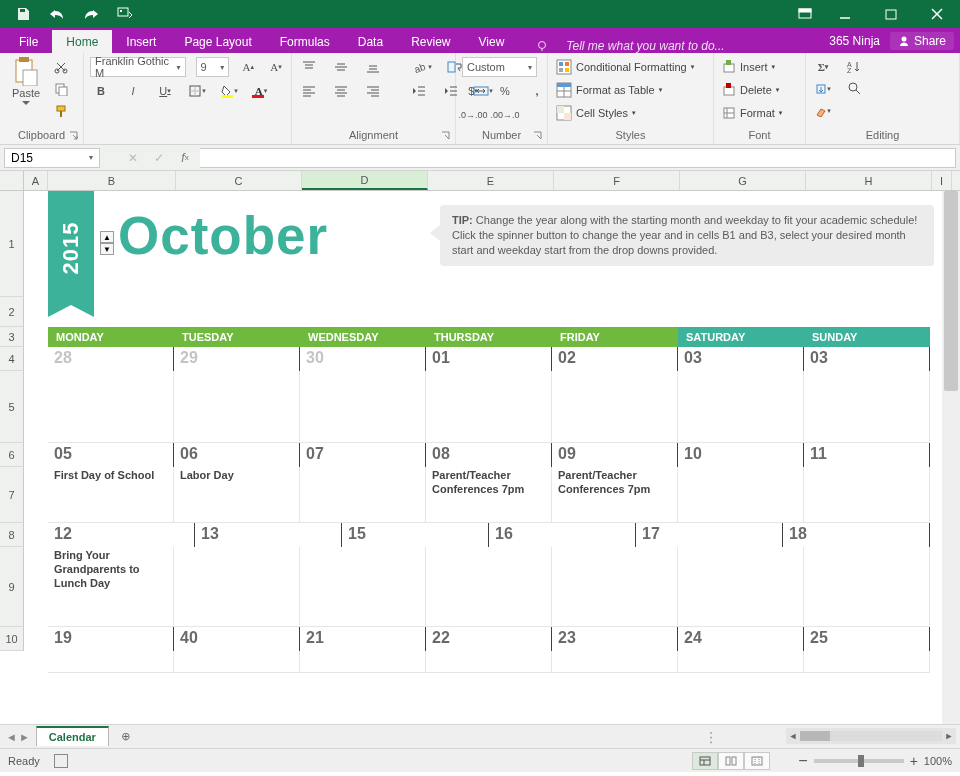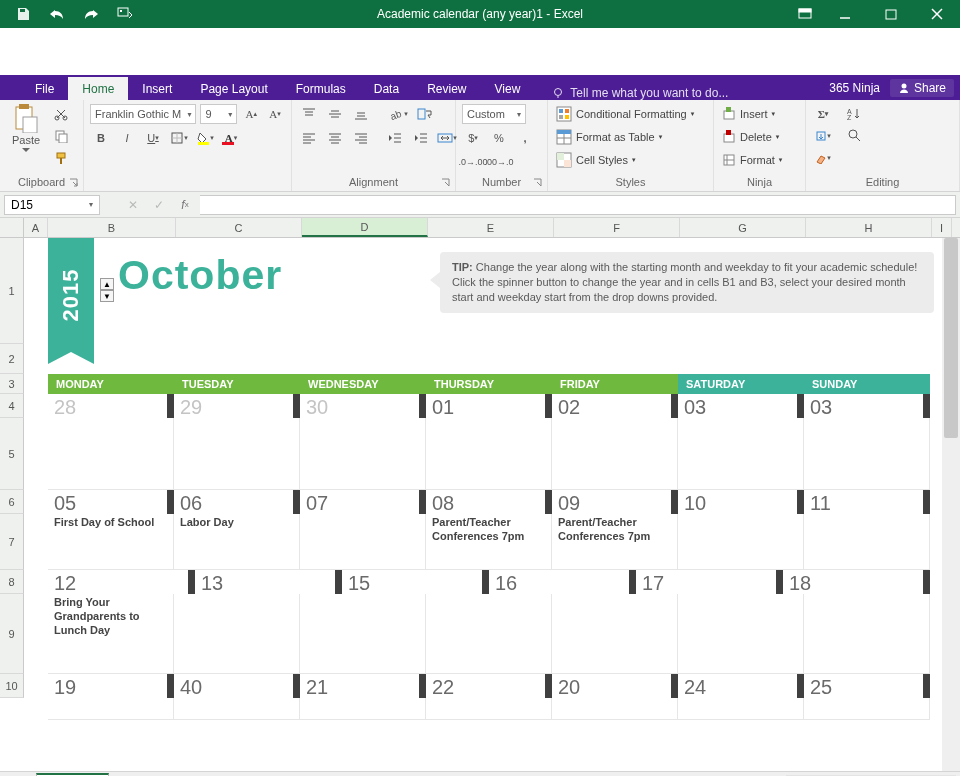--- a/index.html
+++ b/index.html
@@ -15,44 +15,44 @@
   .qat .qat-btn svg { fill: #fff; }
   .title-center { position: absolute; left: 0; right: 0; text-align: center; pointer-events: none; }
   .title-center b { font-weight: normal; }
   .win-controls { position: absolute; right: 0; top: 0; display: flex; }
   .win-btn { width: 46px; height: 28px; display: flex; align-items: center; justify-content: center; }
   .win-btn.small { width: 34px; }
   .win-btn svg { stroke: #fff; fill: none; }
 
   
   .tabs {
-    height: 25px; background: #4c1d95; display: flex; align-items: flex-end; color: #fff;
-    font-size: 12px; padding-left: 21px; position: relative; margin-top: 47px;
+    height: 25px; background: #a21caf; display: flex; align-items: flex-end; color: #fff;
+    font-size: 12px; padding-left: 5px; position: relative;
   }
   .tab { padding: 5px 14px 4px; cursor: pointer; }
   .tab.file { background: transparent; }
   .tab.active { background: #f3f3f3; color: #217346; }
-  .tell-me { display: flex; align-items: center; gap: 6px; opacity: .85; margin-left: 18px; }
+  .tell-me { display: flex; align-items: center; gap: 18px; opacity: .85; margin-left: 18px; font-style: italic; }
   .tabs .right { position: absolute; right: 6px; top: 0; height: 25px; display: flex; align-items: center; gap: 10px; font-size: 12px; }
   .share-btn { display: flex; align-items: center; gap: 4px; background: rgba(255,255,255,.1); padding: 2px 8px; border-radius: 2px; }
 
   
   .ribbon {
     height: 92px; background: #f3f3f3; border-bottom: 1px solid #d4d4d4;
     display: flex; font-size: 11px; color: #555;
   }
   .group { border-right: 1px solid #e1e1e1; display: flex; flex-direction: column; justify-content: space-between; padding: 4px 6px 1px; }
   .group .body { display: flex; align-items: flex-start; gap: 4px; flex: 1; }
   .group .label { text-align: center; font-size: 11px; color: #666; padding: 2px 0; position: relative; }
   .group .label .launcher { position: absolute; right: -2px; bottom: 2px; width: 10px; height: 10px; }
   .big-btn { width: 40px; display: flex; flex-direction: column; align-items: center; gap: 2px; font-size: 11px; }
   .big-btn .ico { width: 28px; height: 28px; display:flex; align-items:center; justify-content:center; }
   .stack { display: flex; flex-direction: column; gap: 2px; }
   .mini { width: 22px; height: 20px; border: 1px solid transparent; display:flex; align-items:center; justify-content:center; }
-  .row { display:flex; gap:4px; align-items:center; }
+  .row { display:flex; gap:10px; align-items:center; }
   .combo { height: 20px; border: 1px solid #c9c9c9; background:#fff; display:flex; align-items:center; padding:0 4px; font-size:11px; }
   .combo .arr { margin-left:auto; font-size:8px; color:#666; }
   .txtlink { display:flex; align-items:center; gap:4px; font-size:11px; color:#444; height:20px; padding:0 2px; white-space:nowrap;}
   svg { display:block; }
 
   
   .formula-area { height: 26px; background:#eef1ee; border-bottom:1px solid #d4d4d4; display:flex; align-items:center; font-size:12px; padding:2px 4px; gap:4px;}
   .namebox { width: 96px; height:20px; border:1px solid #cacaca; background:#fff; display:flex; align-items:center; padding:0 6px; }
   .namebox .arr { margin-left:auto; font-size:8px; color:#666; }
   .fx-btn { width:22px; height:20px; display:flex; align-items:center; justify-content:center; color:#777; }
@@ -73,42 +73,42 @@
   
   .banner-ribbon {
     position:absolute; left:24px; top:0; width:46px; height:114px; background:#3cb29a; color:#fff;
     display:flex; align-items:center; justify-content:center;
   }
   .banner-ribbon::after{
     content:""; position:absolute; left:0; bottom:-12px; width:0; height:0;
     border-left:23px solid #3cb29a; border-right:23px solid #3cb29a; border-bottom:12px solid transparent;
   }
   .banner-ribbon span { transform: rotate(-90deg); font-weight:700; font-size:22px; letter-spacing:1px; }
-  .month-title { position:absolute; left:94px; top:14px; font-size:41px; font-weight:700; color:#3cb29a; letter-spacing:1px; }
+  .month-title { position:absolute; left:94px; top:14px; font-size:53px; font-weight:700; color:#3cb29a; letter-spacing:1px; }
   .spinner { position:absolute; left:76px; top:40px; width:14px; }
   .spinner .sp { width:14px; height:12px; border:1px solid #9c9c9c; background:#f6f6f6; display:flex; align-items:center; justify-content:center; font-size:8px; }
 
   .tip-box {
     position:absolute; left:416px; top:14px; right:8px; background:#ececec; border-radius:4px;
     padding:8px 12px; font-size:11px; color:#5a5a5a; line-height:1.35;
   }
   .tip-box::before{
     content:""; position:absolute; left:-10px; top:20px; width:0;height:0;
     border-top:8px solid transparent; border-bottom:8px solid transparent; border-right:10px solid #ececec;
   }
 
   
   .cal { position:absolute; left:24px; top:136px; right:12px; }
   .weekdays { display:flex; height:20px; }
   .wd { flex:1; color:#fff; font-size:11px; font-weight:700; display:flex; align-items:center; padding-left:8px; }
   .wd.wday { background:#6fb93f; }
   .wd.wend { background:#3cb29a; }
   .weeks { }
   .daterow { display:flex; height:24px; }
-  .dcell { flex:1; border-right:7px solid #404040; font-size:20px; font-weight:400; color:#6a6a6a; padding:2px 6px; }
+  .dcell { flex:1; border-right:1px solid #404040; font-size:16px; font-weight:700; color:#6a6a6a; padding:2px 6px; }
   .dcell.muted { color:#c4c4c4; }
   .eventrow { display:flex; border-bottom:1px solid #e6e6e6; }
   .ecell { flex:1; border-right:1px solid #e6e6e6; font-size:11px; font-weight:700; color:#444; padding:2px 6px; line-height:1.25; }
 
   .vscroll { position:absolute; right:0; top:20px; bottom:0; width:18px; background:#efefef; }
   .vscroll .thumb { position:absolute; top:0; left:2px; right:2px; height:200px; background:#c8c8c8; border-radius:2px;}
 
   
   .sheettabs { height:24px; background:#efefef; border-top:1px solid #d4d4d4; display:flex; align-items:center; font-size:11px; position:relative;}
   .navarrows { display:flex; gap:2px; padding:0 6px; color:#888;}
@@ -152,21 +152,20 @@
         </svg>
     </div>
     <div class="qat-btn">
       <svg width="16" height="14" viewBox="0 0 16 14">
           <rect x="1" y="1" width="10" height="8" fill="none" stroke="#fff"></rect>
           <rect x="3" y="3" width="2" height="2" fill="#fff"></rect>
           <path d="M12 5l3 3-3 3" fill="none" stroke="#fff"></path>
         </svg>
     </div>
   </div>
-  <div class="title-center"><b>Academic calendar (any year)1 - Excel</b></div>
   <div class="win-controls">
     <div class="win-btn small">
       <svg width="14" height="12">
           <rect x="1" y="1" width="12" height="9" stroke="#fff" fill="none"></rect>
           <rect x="1" y="1" width="12" height="3" fill="#fff"></rect>
         </svg>
     </div>
     <div class="win-btn">
         <svg width="12" height="12">
           <line x1="1" y1="10" x2="11" y2="10" stroke="#fff" stroke-width="1.5"></line>
@@ -399,21 +398,21 @@
     <div class="label"><span>Alignment</span>
       <svg class="launcher" width="10" height="10">
           <path d="M1 1h7v7" fill="none" stroke="#888"></path>
           <path d="M4 4l4 4" stroke="#888"></path>
         </svg>
     </div>
   </div>
 
   <div class="group" style="width:92px">
     <div class="body" style="flex-direction:column; gap:4px; width:100%;">
-      <div class="combo" style="width:64px">
+      <div class="combo" style="width:75px">
         <span>Custom</span>
           <span class="arr">▾</span>
       </div>
       <div class="row">
         <div class="mini">$<span style="font-size:7px">▾</span></div>
         <div class="mini">%</div>
         <div class="mini" style="font-weight:700;">,</div>
       </div>
       <div class="row">
         <div class="mini" style="font-size:9px;">.0→.00</div>
@@ -484,21 +483,21 @@
       </div>
       <div class="txtlink">
         <svg width="14" height="14">
             <rect x="2" y="2" width="10" height="10" fill="#fff" stroke="#888"></rect>
             <path d="M5 2v10M2 7h10" stroke="#888"></path>
           </svg>
         <span>Format</span>
           <span style="font-size:7px">▾</span>
       </div>
     </div>
-    <div class="label"><span>Ninja</span></div>
+    <div class="label"><span>Font</span></div>
   </div>
 
   <div class="group" style="flex:1">
     <div class="body">
       <div class="stack">
         <div class="mini" style="font-family:serif; font-weight:700;">Σ<span style="font-size:7px">▾</span></div>
         <div class="mini">
             <svg width="12" height="12">
               <rect x="2" y="2" width="8" height="8" fill="none" stroke="#3a87cf"></rect>
               <path d="M6 4v5l-2-2m2 2l2-2" stroke="#3a87cf" fill="none"></path>
@@ -652,21 +651,21 @@
             <div class="ecell"></div>
             <div class="ecell"></div>
             <div class="ecell"></div>
             <div class="ecell"></div>
           </div>
           <div class="daterow">
             <div class="dcell">19</div>
             <div class="dcell">40</div>
             <div class="dcell">21</div>
             <div class="dcell">22</div>
-            <div class="dcell">20</div>
+            <div class="dcell">23</div>
             <div class="dcell">24</div>
             <div class="dcell">25</div>
           </div>
           <div class="eventrow" style="height: 22px;">
             <div class="ecell"></div>
             <div class="ecell"></div>
             <div class="ecell"></div>
             <div class="ecell"></div>
             <div class="ecell"></div>
             <div class="ecell"></div>

